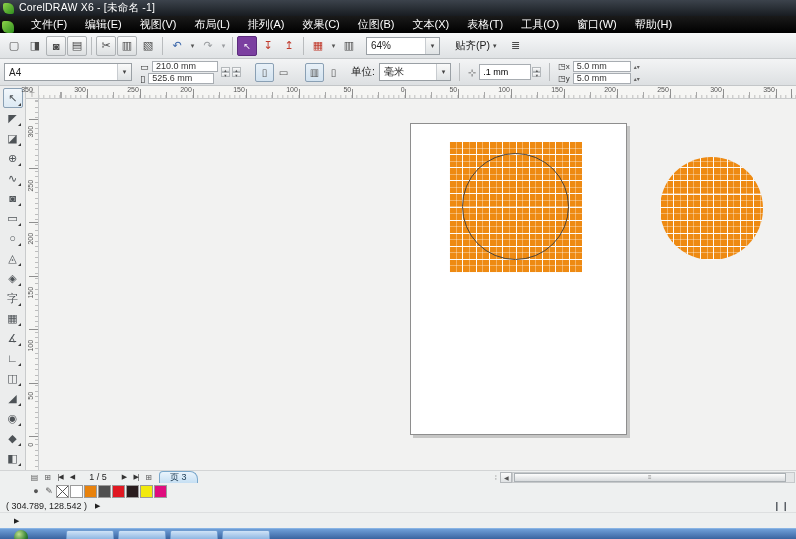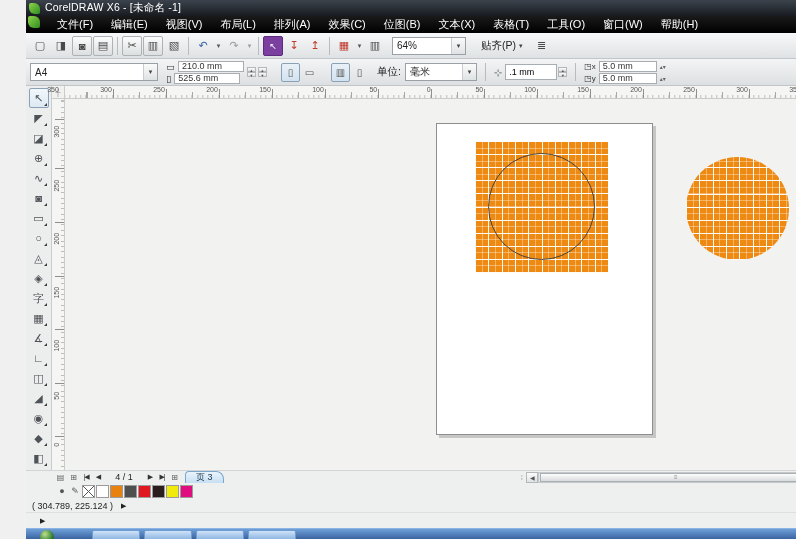--- a/index.html
+++ b/index.html
@@ -1,26 +1,26 @@
 <!DOCTYPE html>
 <html><head>
 <meta charset="utf-8">
 <style>
   html,body{margin:0;padding:0;}
   body{width:796px;height:539px;overflow:hidden;font-family:"Liberation Sans","DejaVu Sans",sans-serif;background:#f0f0f0;position:relative;font-size:11px;-webkit-font-smoothing:antialiased;}
-  #app{position:absolute;inset:0;width:632px;height:539px;margin-left:26px;}
+  #app{position:absolute;inset:0;width:632px;height:539px;}
   .abs{position:absolute;left:0;width:796px;}
 
   
   .titlebar{top:0;height:16px;background:linear-gradient(#3c434c,#181c21);display:flex;align-items:center;color:#fff;padding-left:3px;box-sizing:border-box;}
   .corel-logo{width:11px;height:11px;border-radius:2px 6px 2px 6px;background:linear-gradient(135deg,#8fd34a,#2f8f1f);margin-right:5px;flex:0 0 auto;}
   .title-text{font-size:10.5px;letter-spacing:.2px;white-space:nowrap;}
 
   
-  .menubar{top:16px;height:17px;background:linear-gradient(#1a1a1a,#000);display:flex;align-items:flex-start;color:#fff;padding-left:2px;box-sizing:border-box;}
+  .menubar{top:16px;height:17px;background:linear-gradient(#1a1a1a,#000);display:flex;align-items:flex-end;color:#fff;padding-left:2px;box-sizing:border-box;}
   .menubar .corel-logo{width:12px;height:12px;margin-right:8px;}
   .menu-item{padding:0 9px;font-size:11px;line-height:17px;cursor:default;white-space:nowrap;}
 
   
   .toolbar{top:33px;height:26px;background:linear-gradient(#f7f8f9,#dfe2e4);border-bottom:1px solid #c3c6c8;display:flex;align-items:center;padding-left:4px;box-sizing:border-box;gap:1px;}
   .tb-btn{width:20px;height:20px;display:flex;align-items:center;justify-content:center;font-size:11px;color:#4a4a4a;border:1px solid transparent;border-radius:2px;box-sizing:border-box;}
   .tb-btn.framed{border:1px solid #aeb2b5;background:linear-gradient(#fcfcfc,#dcdfe1);}
   .tb-btn.purple{background:#7b3fa0;color:#fff;border:1px solid #5c2b7d;font-size:9px;}
   .tb-drop{width:9px;height:20px;display:flex;align-items:center;justify-content:center;font-size:7px;color:#555;}
   .sepv{width:1px;height:18px;background:#b9bcbe;margin:0 3px;flex:0 0 auto;}
@@ -368,21 +368,21 @@
         </div>
       </div>
     </div>
   </div>
 
   <div class="abs navrow">
     <span class="nav-ico" style="margin-left:28px;">▤</span>
     <span class="nav-ico">⊞</span>
     <span class="nav-arrow">|◀</span>
     <span class="nav-arrow">◀</span>
-    <span class="page-count">4 / 1</span>
+    <span class="page-count">1 / 5</span>
     <span class="nav-arrow">▶</span>
     <span class="nav-arrow">▶|</span>
     <span class="nav-ico">⊞</span>
     <div class="page-tab">
         <span>页 3</span>
       </div>
     <div class="spacer"></div>
     <span class="splitter">⁞</span>
     <div class="hscroll" style="width:278px;">
       <div class="scroll-btn">◀</div>
@@ -401,21 +401,21 @@
     <div class="swatch" style="background-color: rgb(255, 255, 255);"></div>
     <div class="swatch" style="background-color: rgb(232, 130, 12);"></div>
     <div class="swatch" style="background-color: rgb(79, 79, 79);"></div>
     <div class="swatch" style="background-color: rgb(224, 24, 34);"></div>
     <div class="swatch" style="background-color: rgb(42, 29, 30);"></div>
     <div class="swatch" style="background-color: rgb(242, 234, 13);"></div>
     <div class="swatch" style="background-color: rgb(223, 13, 126);"></div>
   </div>
 
   <div class="abs status1">
-    <span>( 304.789, 225.124 )</span>
+    <span>( 304.789, 128.542 )</span>
     <span class="expander">▶</span>
     <div class="spacer"></div>
     <span class="dock-ind">❙❙</span>
   </div>
 
   <div class="abs status2">
     <span class="expander">▶</span>
   </div>
 
   <div class="abs taskbar">

